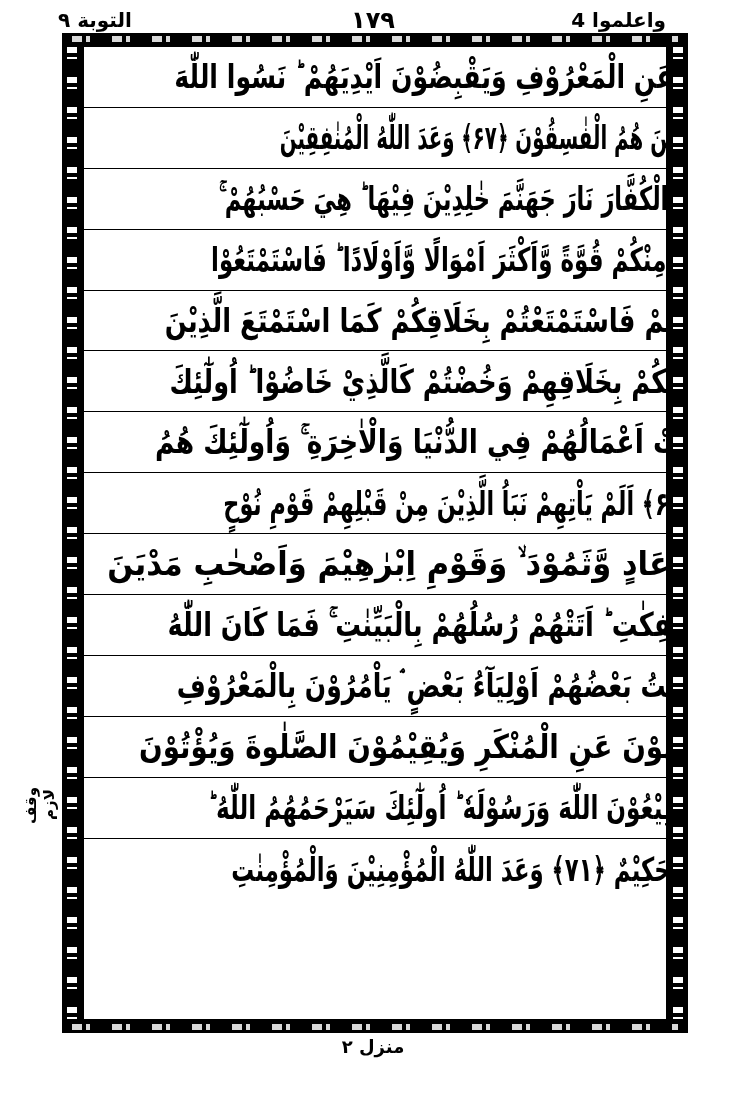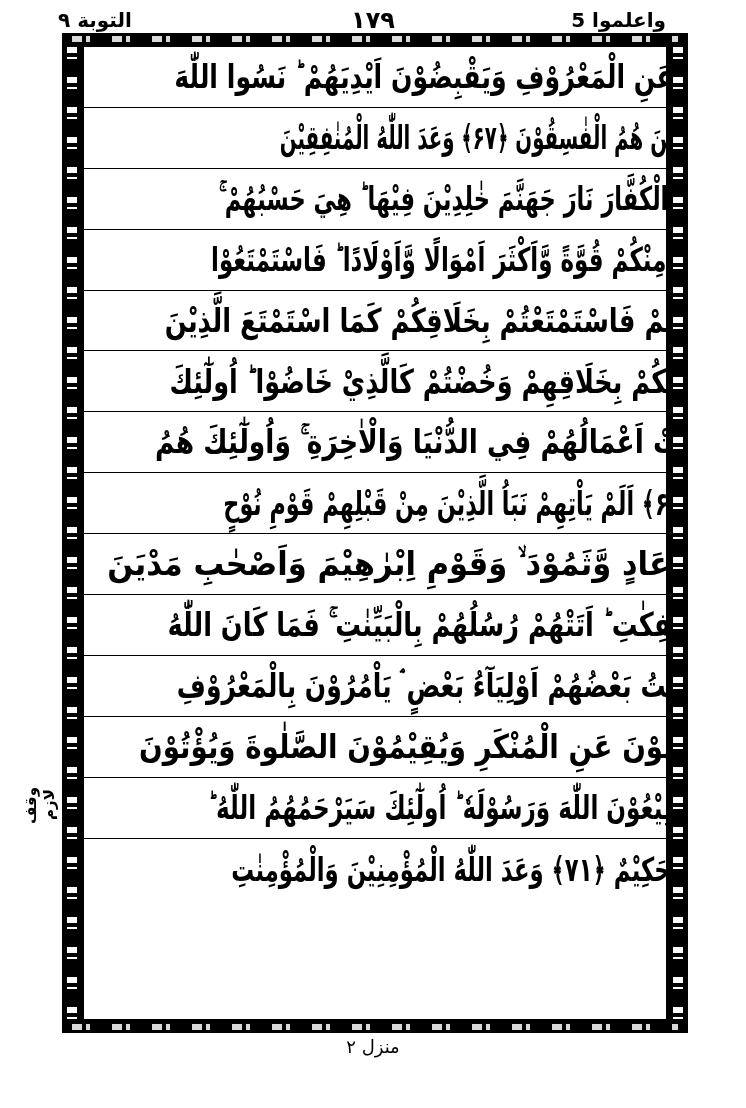--- a/index.html
+++ b/index.html
@@ -26,28 +26,28 @@
   .line { height:60.9px; border-bottom:1.5px solid #000; box-sizing:border-box;
           display:flex; align-items:center; justify-content:flex-end;
           direction:rtl; font-family:"DejaVu Sans", sans-serif; font-weight:bold;
           font-size:33px; white-space:nowrap; overflow:hidden; letter-spacing:0; }
   .line:last-child { border-bottom:none;margin-left:16px; }
   .line span { display:inline-block; transform:scaleX(0.98); }
   .margin-note { position:absolute; left:22px; top:770px; width:30px; height:70px;
                  writing-mode:vertical-rl; transform:rotate(180deg); font-size:15px; font-weight:bold;
                  direction:rtl; text-align:center; }
   .footer { position:absolute; left:0; width:746px; top:1036px; text-align:center;
-            font-size:18px; font-weight:normal; direction:rtl; }
+            font-size:18px; font-weight:bold; direction:rtl; }
 </style>
 </head>
 <body>
 
 <div class="hdr hdr-left">التوبة ٩</div>
 <div class="hdr hdr-center">١٧٩</div>
-<div class="hdr hdr-right">واعلموا 5</div>
+<div class="hdr hdr-right">واعلموا 4</div>
 
 <div class="frame-outer"></div>
 <div class="side left">
     <div class="vorn"></div>
   </div>
 <div class="side right">
     <div class="vorn"></div>
   </div>
 <div class="band top">
     <div class="orn"></div>

